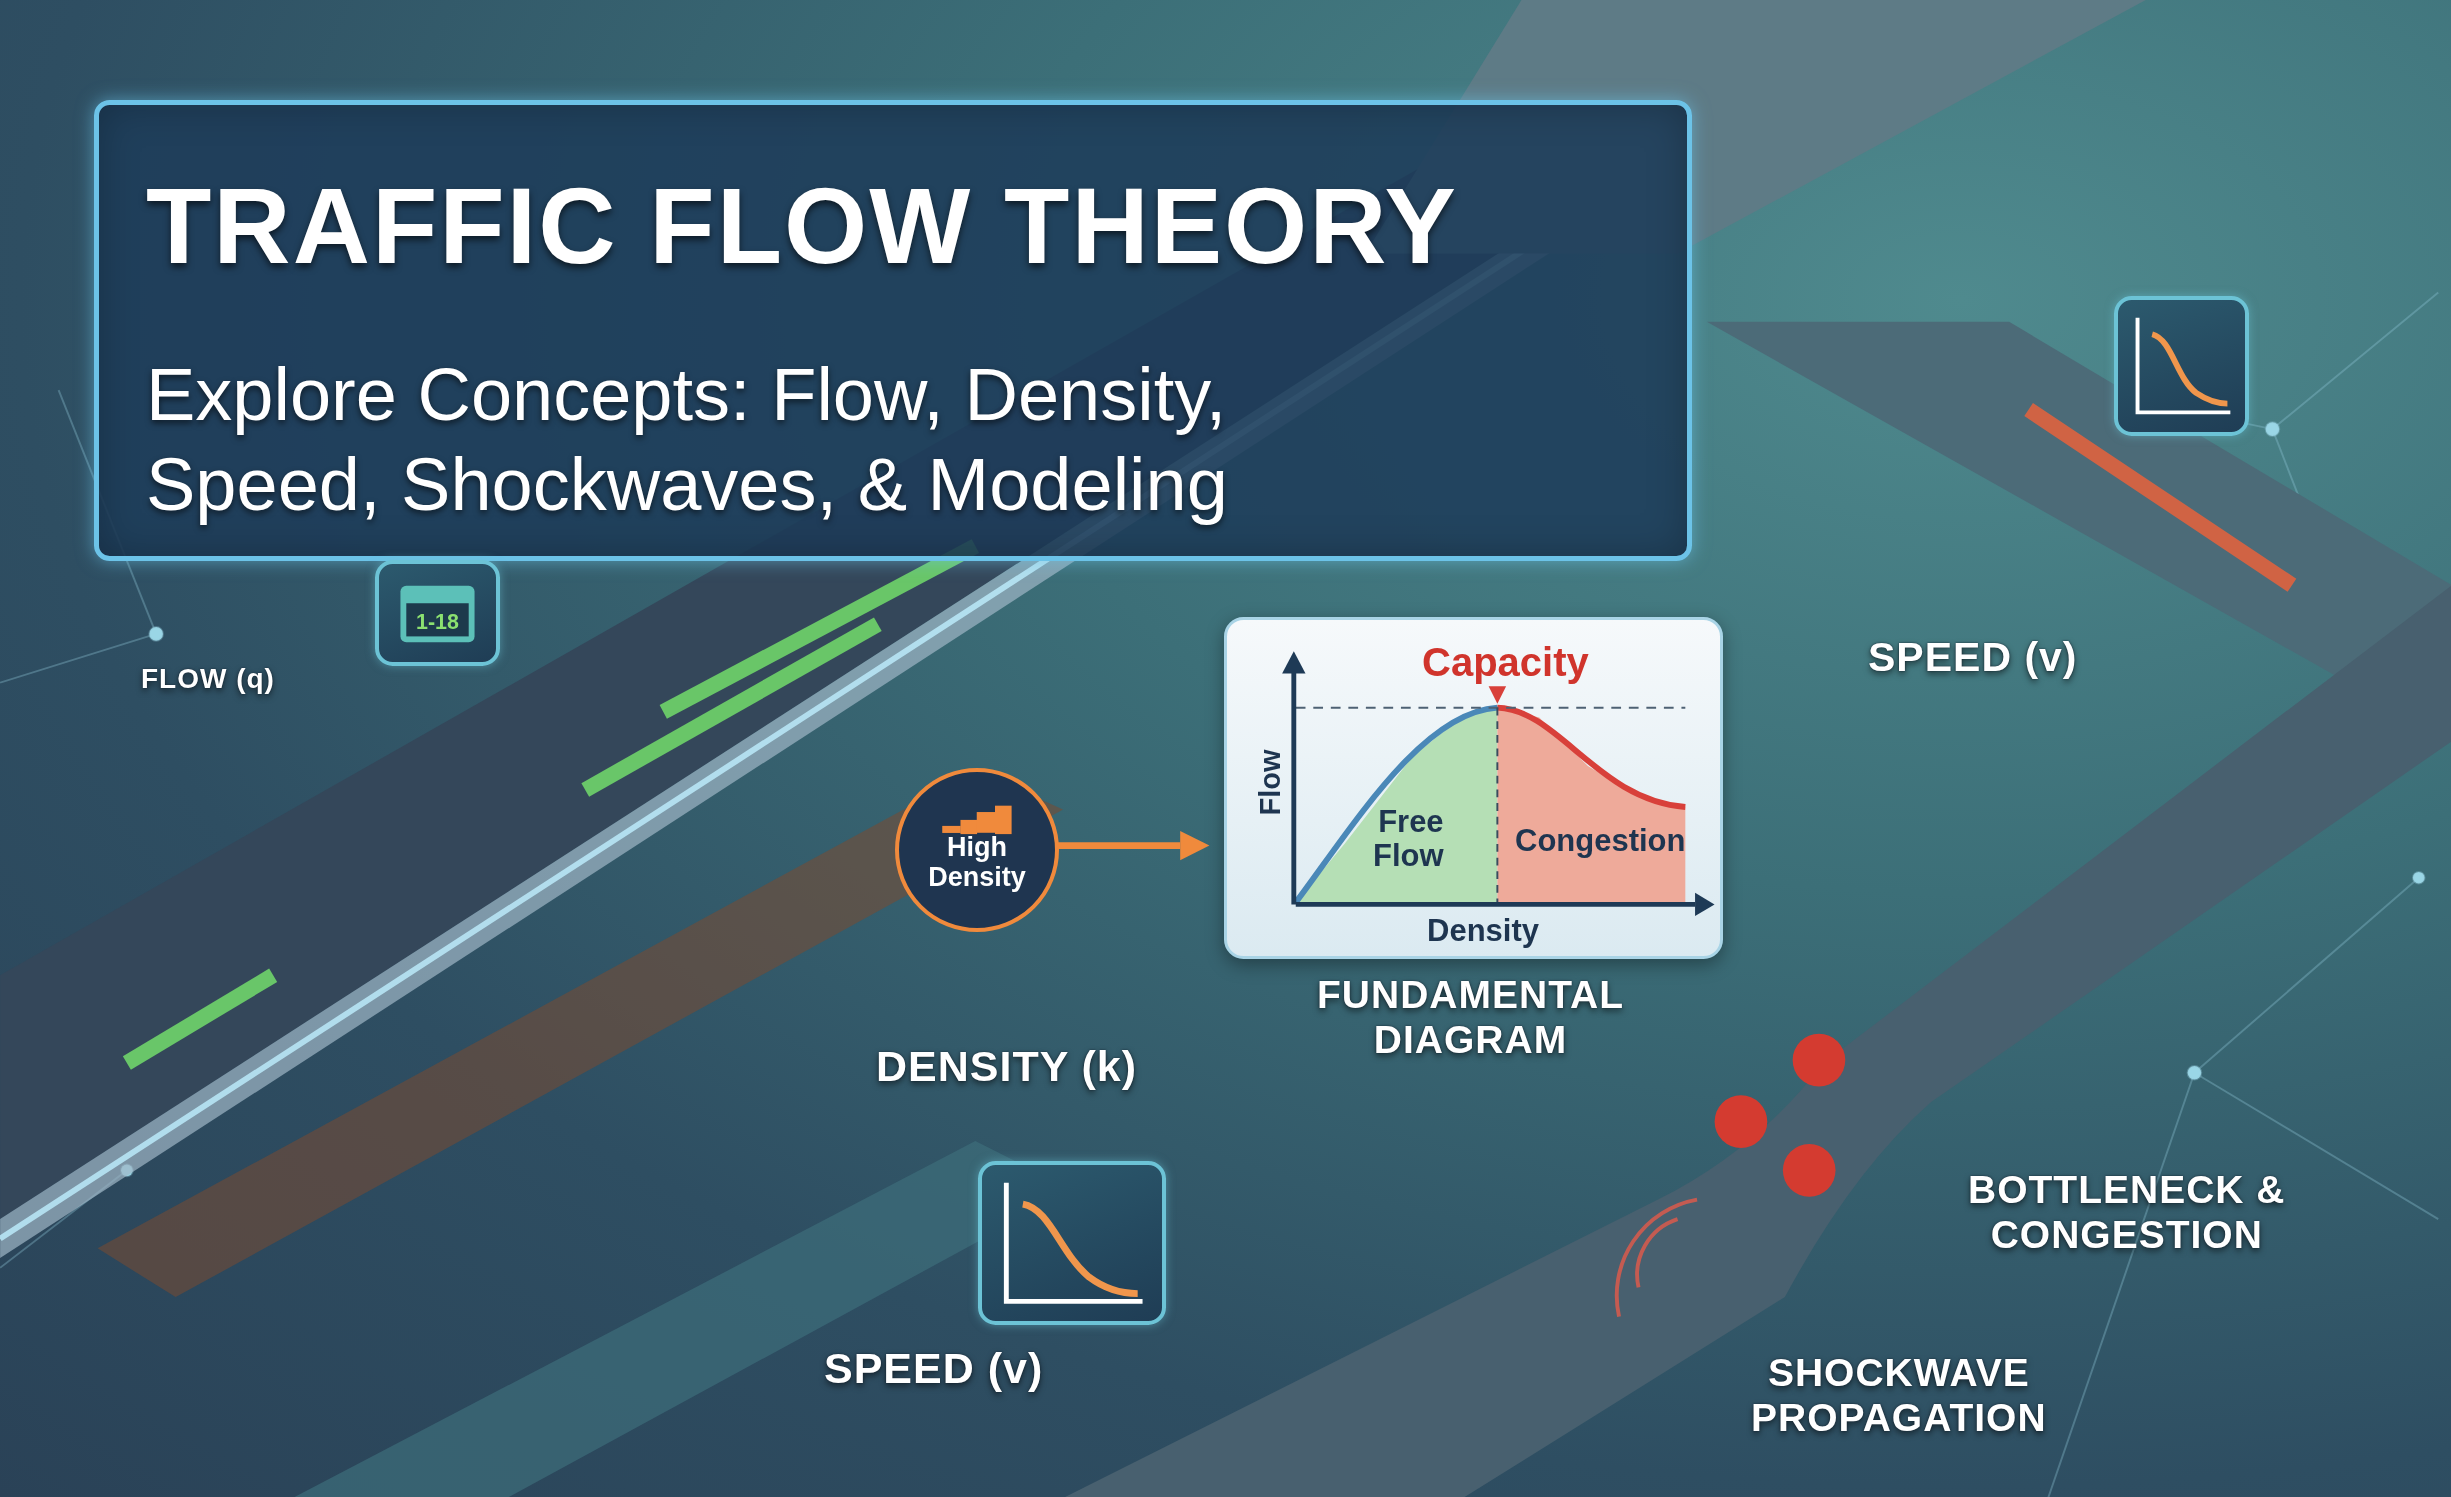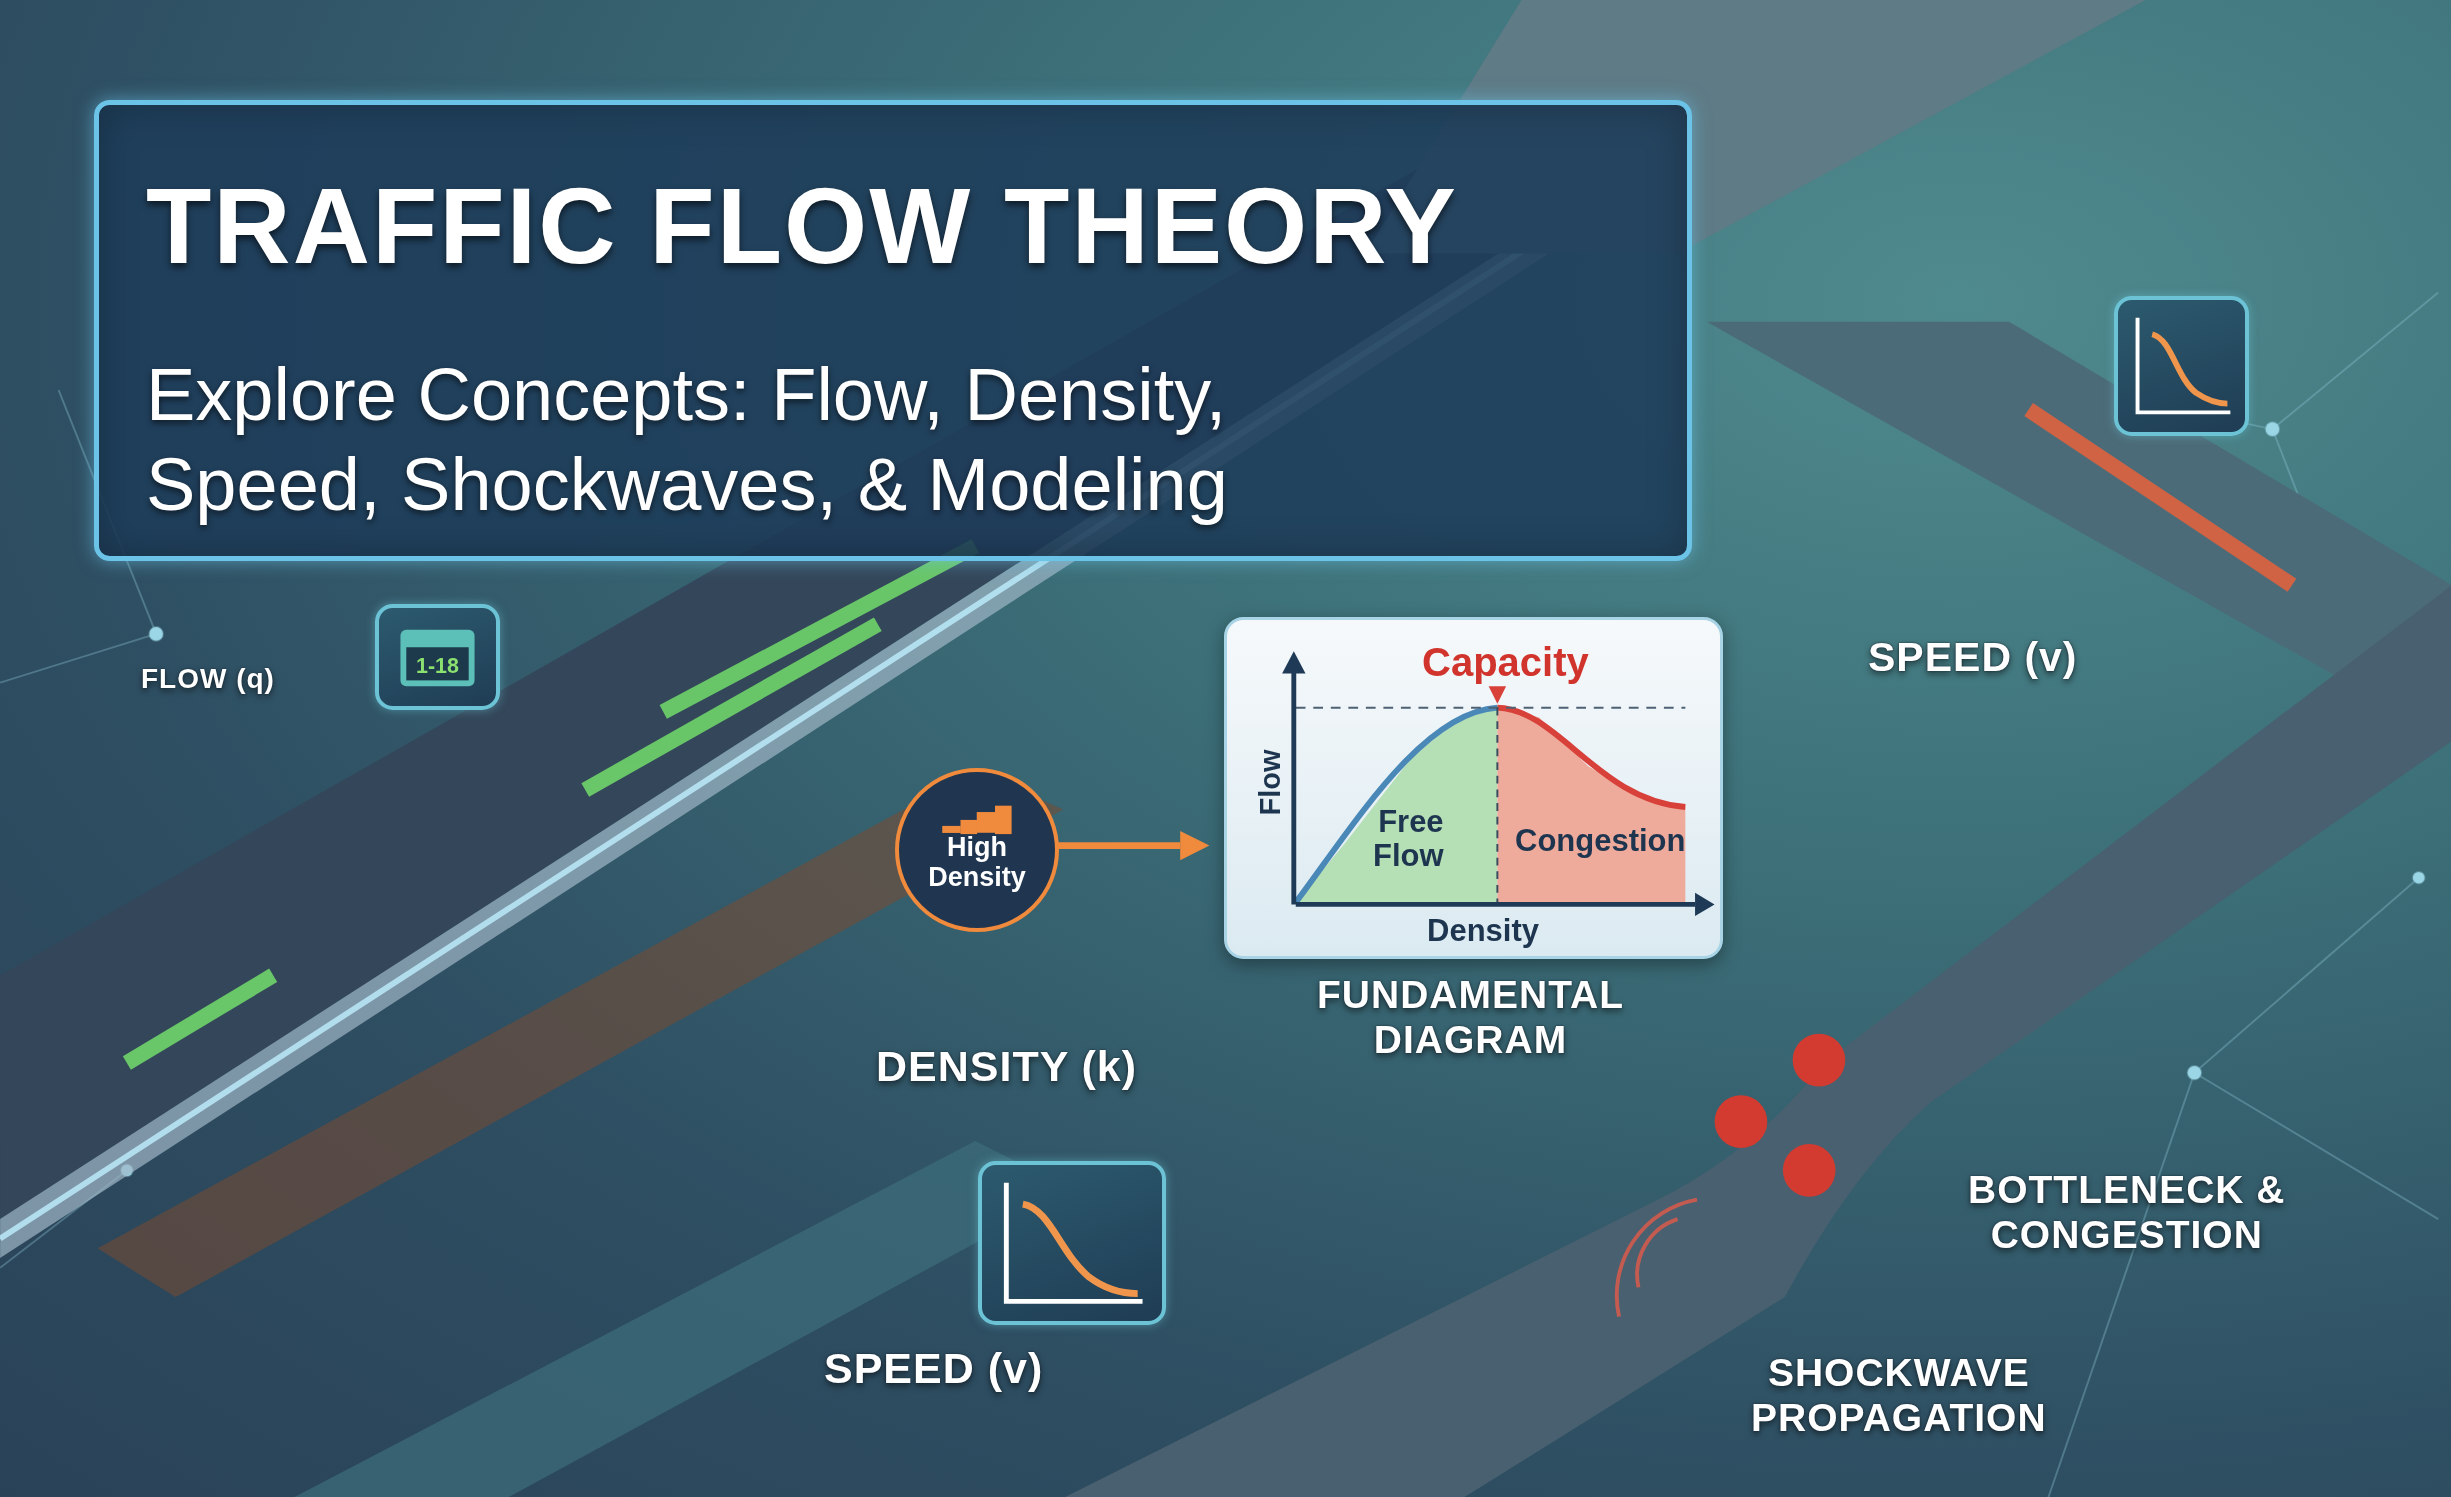--- a/index.html
+++ b/index.html
@@ -84,21 +84,21 @@
         <path d="M1740,1230 A100,100 0 0 0 1660,1350"></path>
     </g>
   </svg>
 
   <div class="title-box">
     <div class="title-main">TRAFFIC FLOW THEORY</div>
     <div class="title-sub" style="white-space:pre-line">Explore Concepts: Flow, Density,
 Speed, Shockwaves, &amp; Modeling</div>
   </div>
 
-  <div class="icon-box" style="left:375px;top:604px;width:117px;height:98px">
+  <div class="icon-box" style="left:375px;top:560px;width:117px;height:98px">
     <svg width="117" height="98" viewBox="0 0 120 100">
         <rect x="22" y="22" width="76" height="58" rx="6" fill="#5cc0b8"></rect>
         <rect x="28" y="40" width="64" height="34" fill="#1d3a4c"></rect>
     <text x="60" y="66" fill="#8be070" font-size="22" font-weight="700" text-anchor="middle" font-family="Liberation Sans, sans-serif">1-18</text>
       </svg>
   </div>
 
   <div class="label" style="left:141px;top:663px;font-size:28px">FLOW (q)</div>
 
   <div class="badge">

